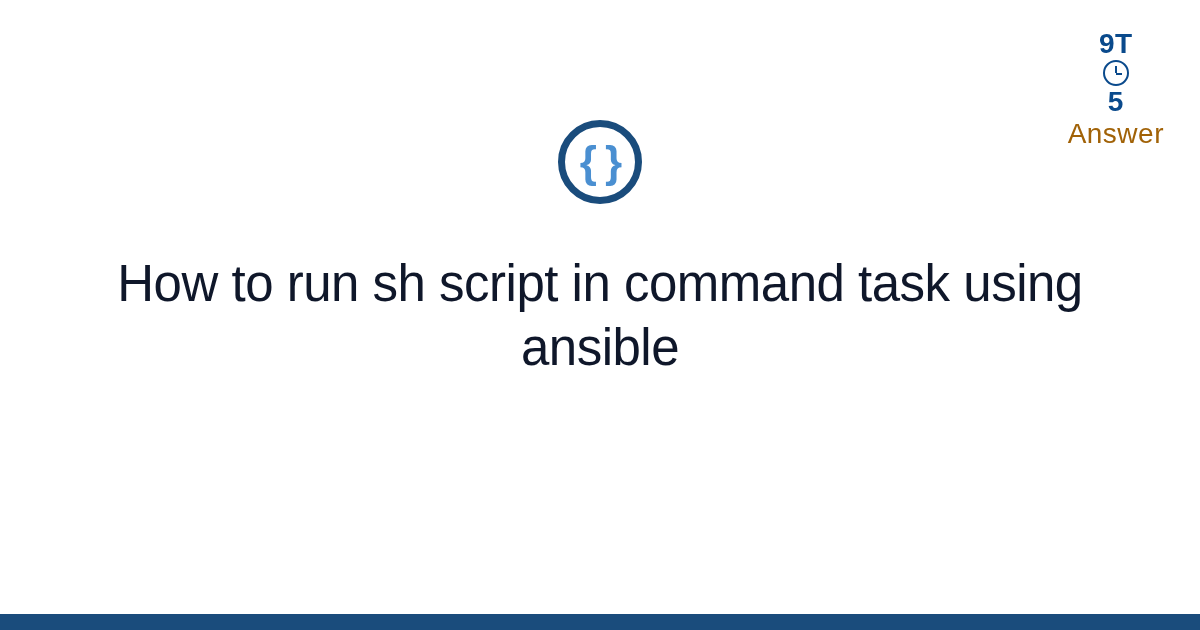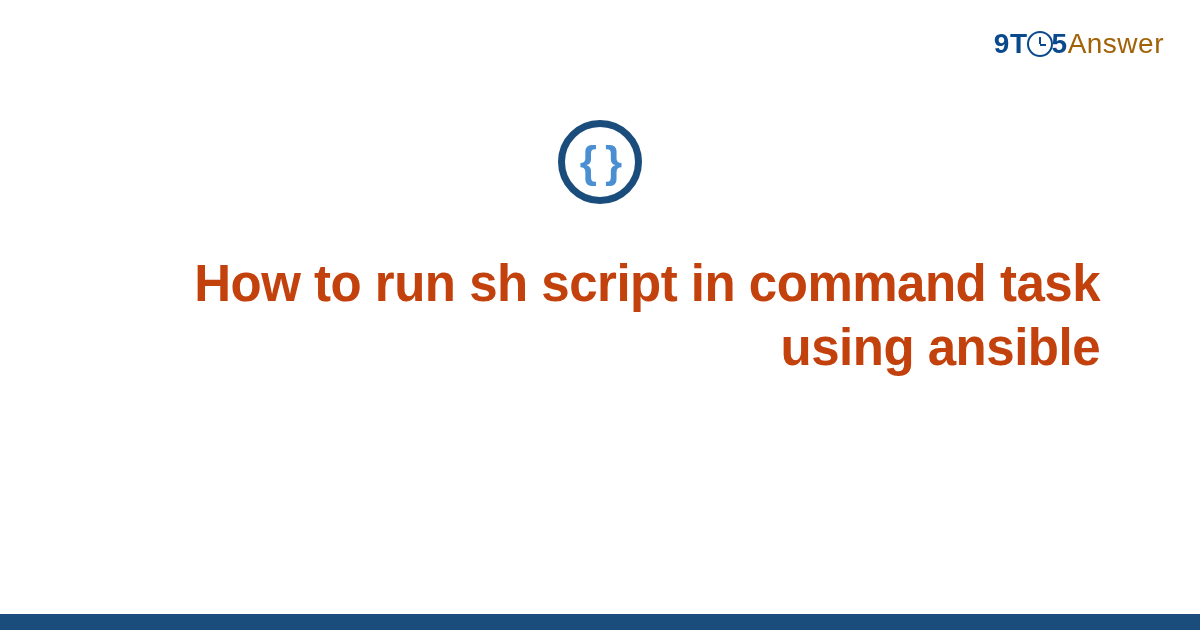--- a/index.html
+++ b/index.html
@@ -1,18 +1,19 @@
 <!DOCTYPE html>
 <html><head>
   <meta charset="utf-8">
   <style>
     * {
       margin: 0;
       padding: 0;
       box-sizing: border-box;
+      flex-direction: column;
     }
     body {
       width: 1200px;
       height: 630px;
       font-family: -apple-system, BlinkMacSystemFont, "Segoe UI", Helvetica, Arial, sans-serif;
       background: #ffffff;
       position: relative;
       overflow: hidden;
     }
     .header-logo {
@@ -90,23 +91,23 @@
     .code-icon-inner {
       font-size: 44px;
       font-weight: 800;
       color: #4a8fd1;
       letter-spacing: -2px;
       line-height: 1;
       font-family: "Segoe UI", Arial, sans-serif;
     }
     .title {
       font-size: 51px;
-      font-weight: 700;
-      color: #c2410c;
-      text-align: right;
+      font-weight: 400;
+      color: #0f172a;
+      text-align: center;
       line-height: 1.25;
       max-width: 1000px;
       letter-spacing: -0.5px;
     }
     .footer-bar {
       position: absolute;
       bottom: 0;
       left: 0;
       right: 0;
       height: 16px;

